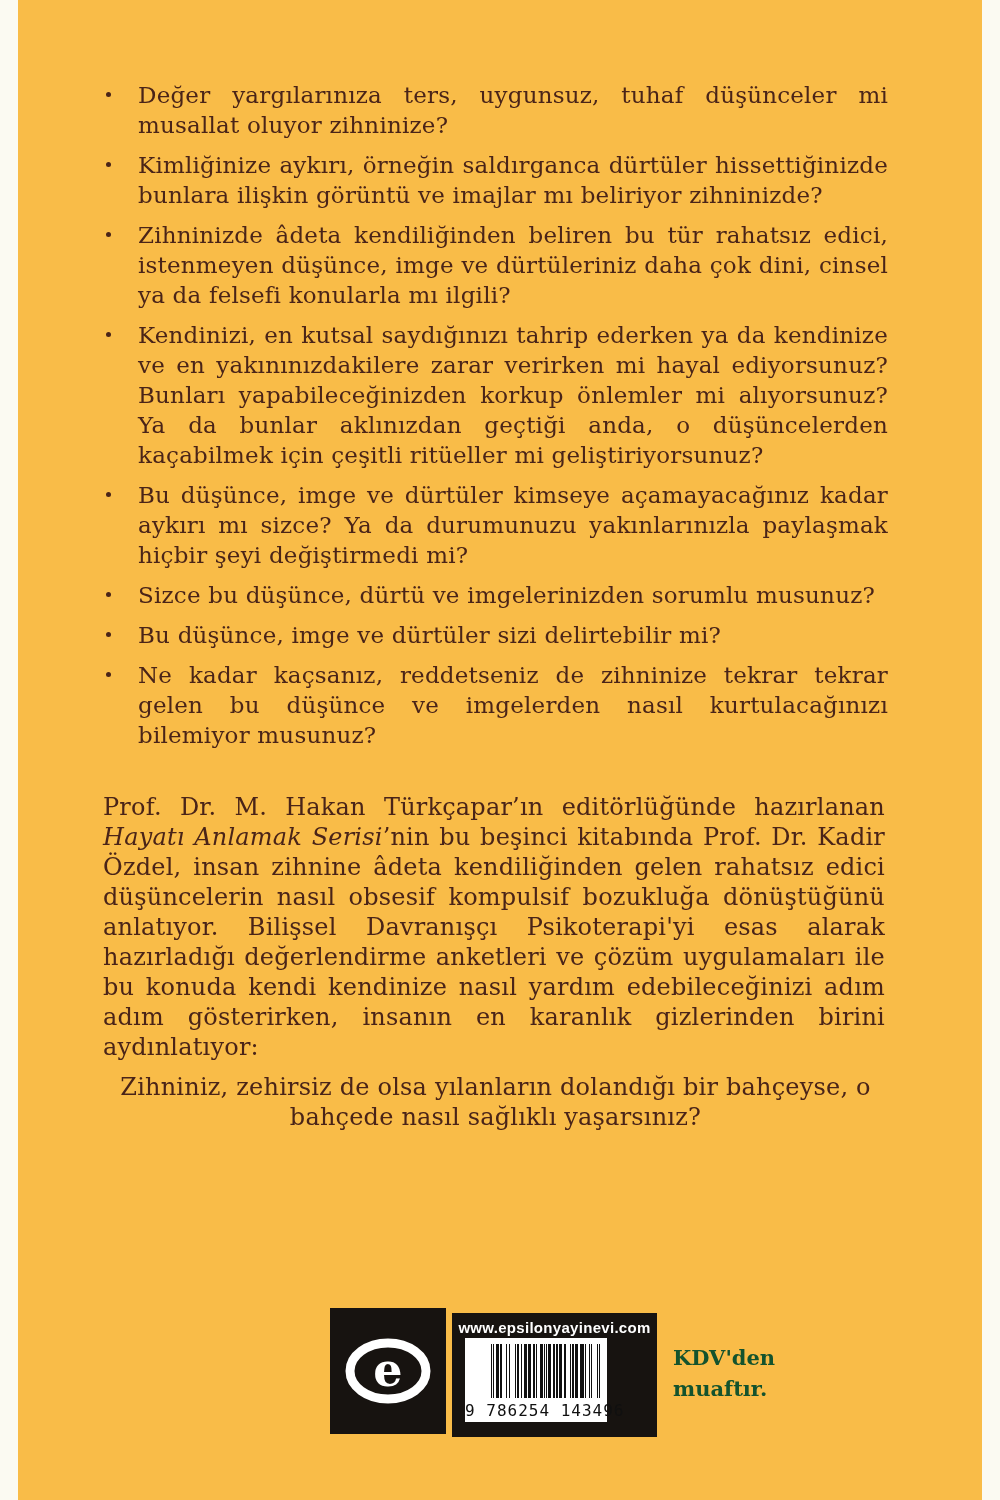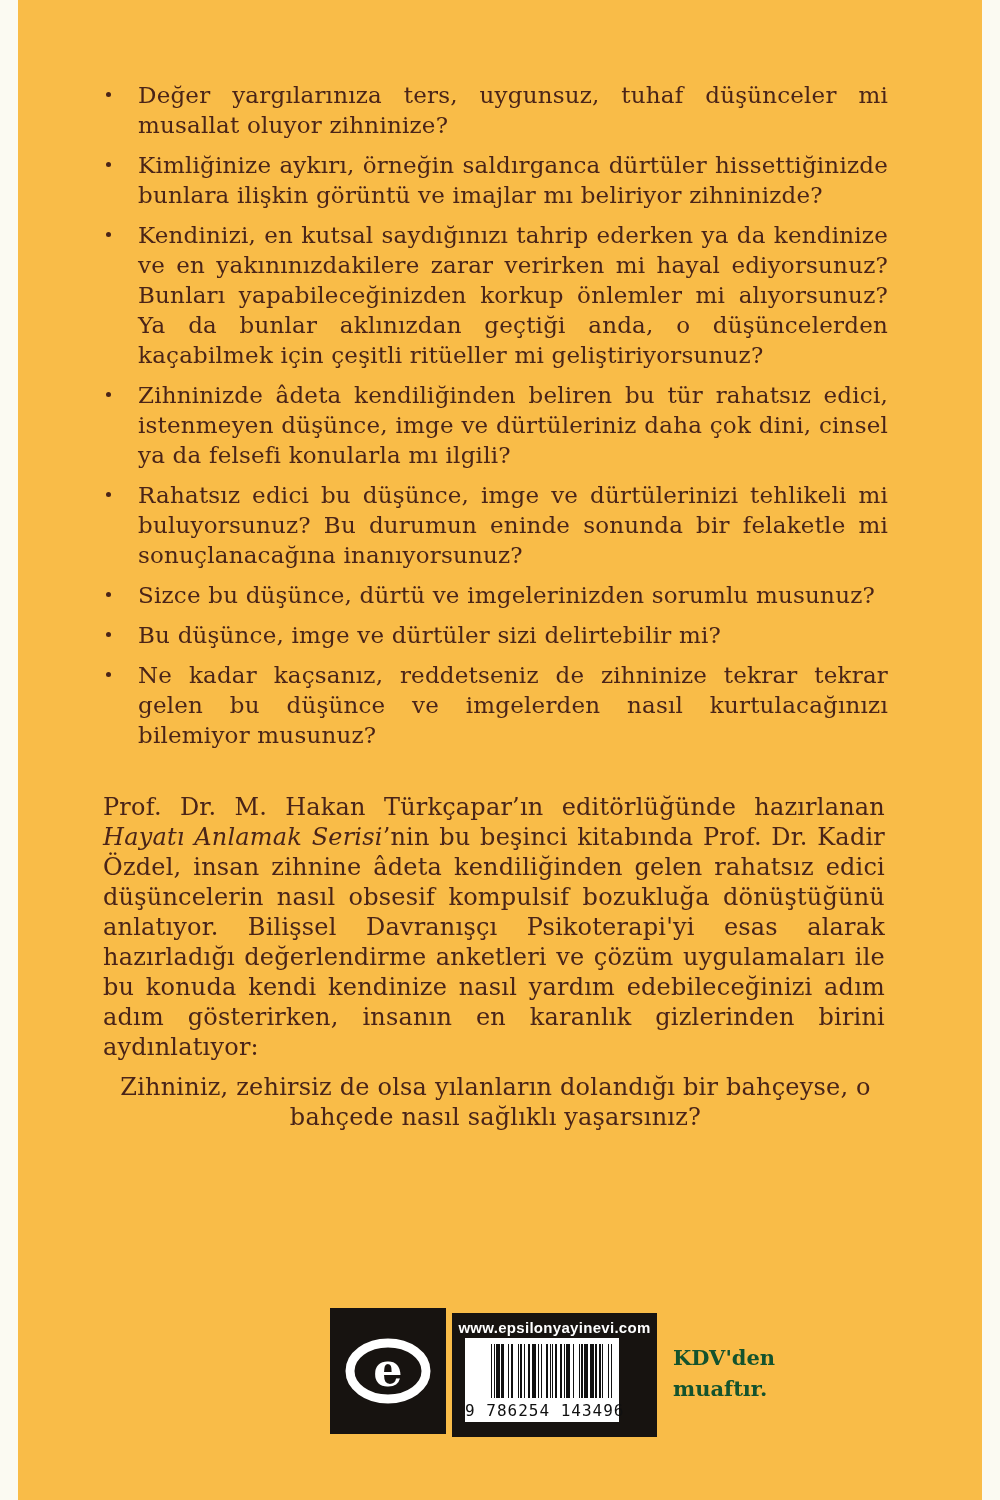--- a/index.html
+++ b/index.html
@@ -66,21 +66,21 @@
     color:#ffffff;
     font-family:"Liberation Sans", sans-serif;
     font-weight:bold;
     font-size:15px;
     text-align:center;
     margin-top:6px;
     letter-spacing:0.3px;
   }
   .barcode-white {
     position:absolute; left:13px; top:25px;
-    width:154px; height:84px;
+    width:142px; height:84px;
     background:#ffffff;
   }
   .bars-area {
     position:absolute; left:26px; right:7px; top:6px; height:54px;
   }
   .bar { position:absolute; top:0; bottom:0; background:#101010; }
   .isbn-row {
     position:absolute; left:0; right:0; bottom:2px;
     text-align:center;
     font-family:"DejaVu Sans Mono", monospace;
@@ -108,29 +108,29 @@
       <li class="q-item">
         <span class="dot"></span>
         <span>Değer yargılarınıza ters, uygunsuz, tuhaf düşünceler mi musallat oluyor zihninize?</span>
       </li>
       <li class="q-item">
         <span class="dot"></span>
         <span>Kimliğinize aykırı, örneğin saldırganca dürtüler hissettiğinizde bunlara ilişkin görüntü ve imajlar mı beliriyor zihninizde?</span>
       </li>
       <li class="q-item">
         <span class="dot"></span>
+        <span>Zihninizde âdeta kendiliğinden beliren bu tür rahatsız edici, istenmeyen düşünce, imge ve dürtüleriniz daha çok dini, cinsel ya da felsefi konularla mı ilgili?</span>
+      </li>
+      <li class="q-item">
+        <span class="dot"></span>
         <span>Kendinizi, en kutsal saydığınızı tahrip ederken ya da kendinize ve en yakınınızdakilere zarar verirken mi hayal ediyorsunuz? Bunları yapabileceğinizden korkup önlemler mi alıyorsunuz? Ya da bunlar aklınızdan geçtiği anda, o düşüncelerden kaçabilmek için çeşitli ritüeller mi geliştiriyorsunuz?</span>
       </li>
       <li class="q-item">
         <span class="dot"></span>
-        <span>Zihninizde âdeta kendiliğinden beliren bu tür rahatsız edici, istenmeyen düşünce, imge ve dürtüleriniz daha çok dini, cinsel ya da felsefi konularla mı ilgili?</span>
-      </li>
-      <li class="q-item">
-        <span class="dot"></span>
-        <span>Rahatsız edici bu düşünce, imge ve dürtülerinizi tehlikeli mi buluyorsunuz? Bu durumun eninde sonunda bir felaketle mi sonuçlanacağına inanıyorsunuz?</span>
+        <span>Bu düşünce, imge ve dürtüler kimseye açamayacağınız kadar aykırı mı sizce? Ya da durumunuzu yakınlarınızla paylaşmak hiçbir şeyi değiştirmedi mi?</span>
       </li>
       <li class="q-item">
         <span class="dot"></span>
         <span>Sizce bu düşünce, dürtü ve imgelerinizden sorumlu musunuz?</span>
       </li>
       <li class="q-item">
         <span class="dot"></span>
         <span>Bu düşünce, imge ve dürtüler sizi delirtebilir mi?</span>
       </li>
       <li class="q-item">

